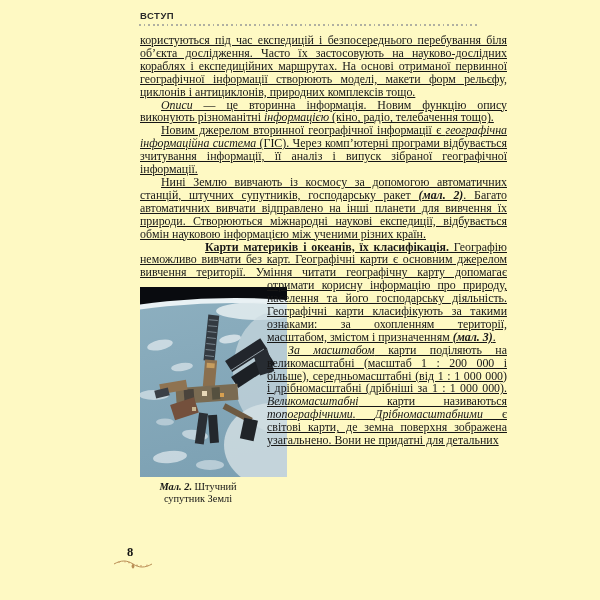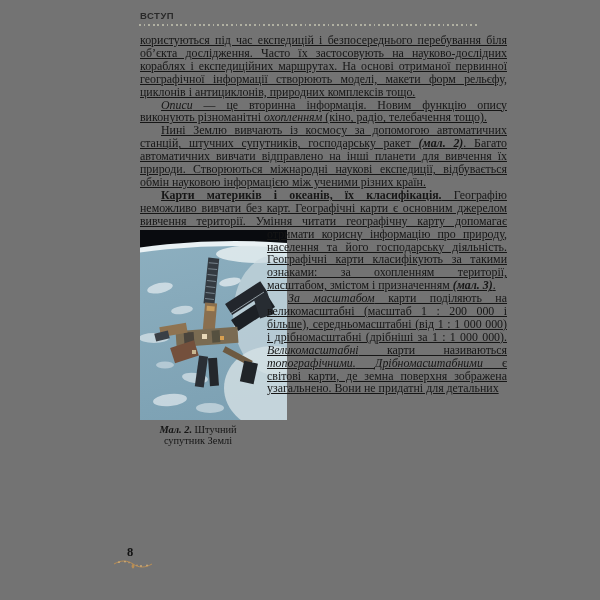--- a/index.html
+++ b/index.html
@@ -1,40 +1,40 @@
 <!DOCTYPE html>
 <html lang="uk"><head>
 <meta charset="utf-8">
 <style>
   html,body{margin:0;padding:0;background:#ffffff;}
   .page{
-    position:relative;width:600px;height:600px;background:#737373;overflow:hidden;
+    position:relative;width:600px;height:600px;background:#fef9c3;overflow:hidden;
     font-family:"Liberation Serif", serif;color:#161616;
   }
   .header-title{
     position:absolute;left:140px;top:10px;
     font-family:"Liberation Sans", sans-serif;font-weight:bold;
     font-size:9.5px;letter-spacing:0.5px;color:#2a2a2a;
   }
   .dotted-rule{
     position:absolute;left:139px;top:24px;width:338px;height:2px;
     background:repeating-linear-gradient(90deg,#b0b0a2 0 1.8px,transparent 1.8px 4.6px);
   }
   .body-text{
     position:absolute;left:140px;top:34px;width:367px;
     font-size:11.9px;line-height:12.9px;text-align:justify;
   }
   .body-text p{margin:0;padding:0;text-indent:21px;text-decoration:underline;}
   .body-text p.no-indent{text-indent:0;}
   .body-text p.justify-last{text-align-last:justify;}
   .run-i{font-style:italic;}
-  .run-b{font-weight:bold;}
+  .run-b{font-weight:bold;margin-left:44px;}
   .run-bi{font-weight:bold;font-style:italic;}
   figure.photo-figure{
-    float:left;width:116px;margin:2px 11px 0 0;padding:0;min-height:250px;
+    float:left;width:116px;margin:8px 11px 0 0;padding:0;min-height:250px;
   }
   figure.photo-figure svg.photo{display:block;width:147px;height:190px;}
   figcaption{
     margin-top:4px;text-align:center;font-size:10.4px;line-height:11.5px;
     text-indent:0;color:#161616;
   }
   .page-number{
     position:absolute;left:127px;top:545px;
     font-weight:bold;font-size:12.5px;color:#111;
   }
@@ -43,21 +43,22 @@
 </head>
 <body>
 
 <div class="page">
 
   <div class="header-title">ВСТУП</div>
   <div class="dotted-rule"></div>
 
   <div class="body-text">
     <p class="no-indent"><span>користуються під час експедицій і безпосереднього перебування біля об’єкта дослідження. Часто їх застосовують на науково-дослідних кораблях і експедиційних маршрутах. На основі отриманої первинної географічної інформації створюють моделі, макети форм рельєфу, циклонів і антициклонів, природних комплексів тощо.</span></p>
-    <p><span class="run-i">Описи</span><span> — це вторинна інформація. Новим функцію опису виконують різноманітні </span><span class="run-i">охопленням</span><span> (кіно, радіо, телебачення тощо).</span></p>
+    <p><span class="run-i">Описи</span><span> — це вторинна інформація. Новим функцію опису виконують різноманітні </span><span class="run-i">інформацією</span><span> (кіно, радіо, телебачення тощо).</span></p>
+    <p><span>Новим джерелом вторинної географічної інформації є </span><span class="run-i">географічна інформаційна система</span><span> (ГІС). Через комп’ютерні програми відбувається зчитування інформації, її аналіз і випуск зібраної географічної інформації.</span></p>
     <p><span>Нині Землю вивчають із космосу за допомогою автоматичних станцій, штучних супутників, господарську ракет </span><span class="run-bi">(мал.&nbsp;2)</span><span>. Багато автоматичних вивчати відправлено на інші планети для вивчення їх природи. Створюються міжнародні наукові експедиції, відбувається обмін науковою інформацією між ученими різних країн.</span></p>
     <p class="justify-last"><span class="run-b">Карти материків і океанів, їх класифікація.</span><span> Географію неможливо вивчати без карт. Географічні карти є основним джерелом вивчення території. Уміння читати географічну карту допомагає</span></p>
 
     <figure class="photo-figure">
       <svg class="photo" viewBox="0 0 147 190" xmlns="http://www.w3.org/2000/svg">
         <defs>
           <linearGradient id="earthGrad" x1="0" y1="0" x2="0.25" y2="1">
             <stop offset="0" stop-color="#98b9c8"></stop>
             <stop offset="0.35" stop-color="#6f95a9"></stop>
             <stop offset="1" stop-color="#567d93"></stop>

